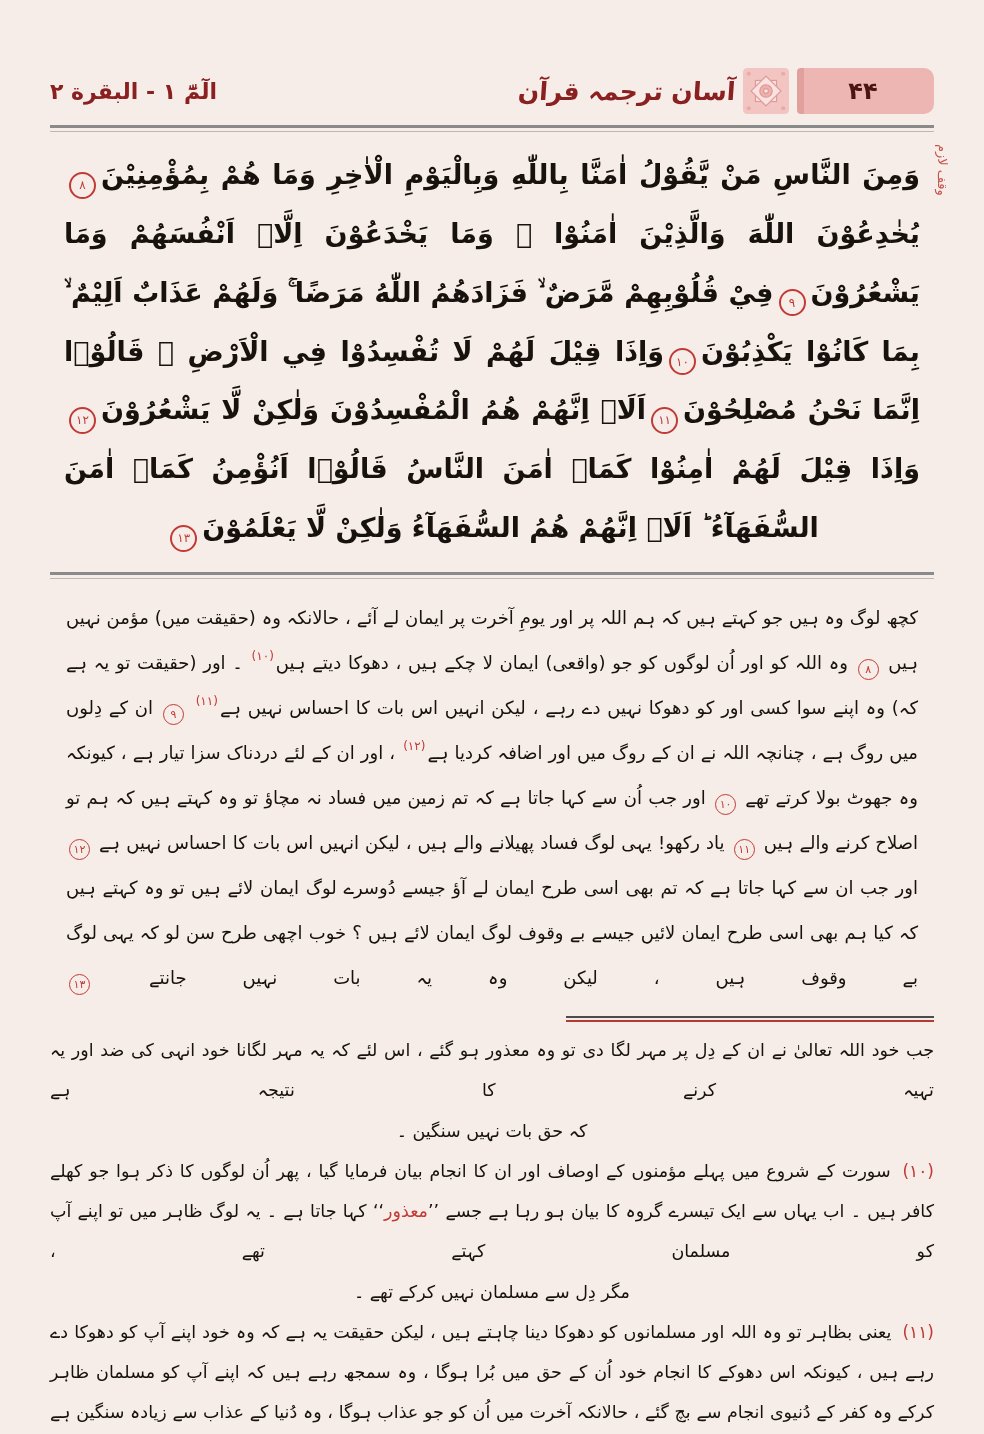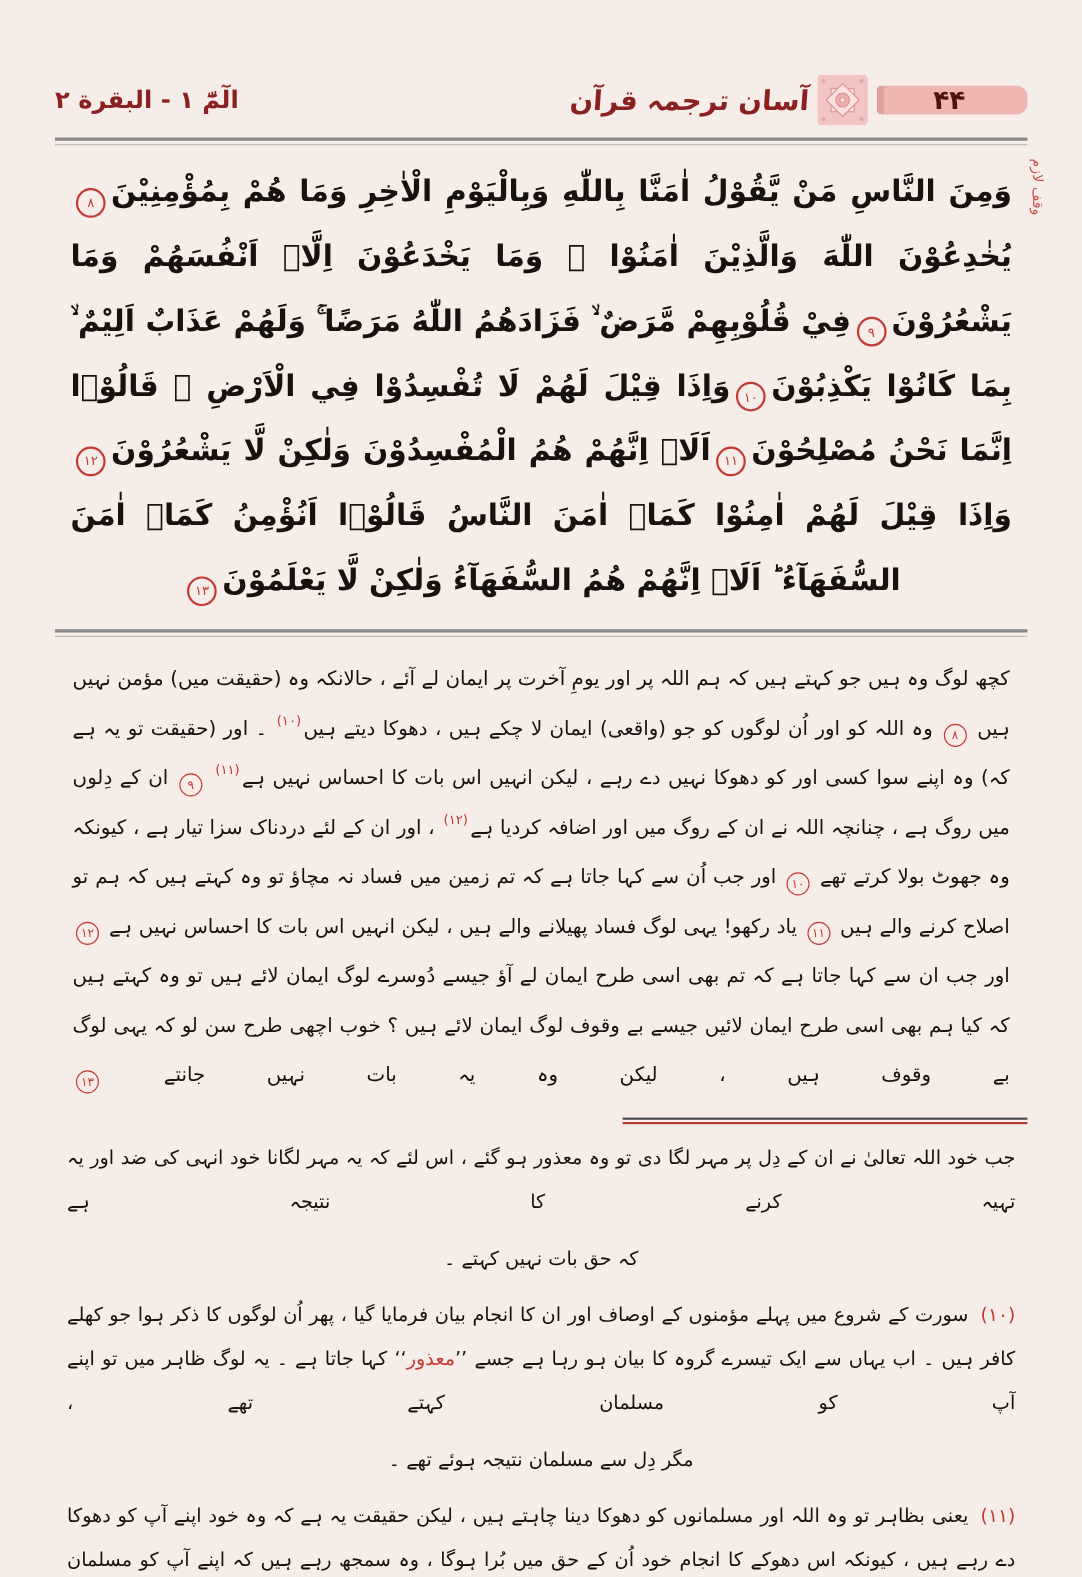--- a/index.html
+++ b/index.html
@@ -19,21 +19,21 @@
     font-family:"DejaVu Sans",sans-serif;
     direction:rtl;
     color:var(--ink);
   }
   .page{box-sizing:border-box;width:984px;height:1434px;padding:66px 50px 0 50px;}
 
   
   header{display:flex;justify-content:space-between;align-items:center;height:50px;}
   .hdr-right{display:flex;align-items:center;gap:8px;}
   .num-band{
-    width:130px;height:26px;background:var(--band-pink);
+    width:130px;height:46px;background:var(--band-pink);
     border-left:7px solid var(--band-strip);
     border-radius:4px 10px 10px 4px;
     display:flex;align-items:center;justify-content:center;
   }
   .num-band span{color:#4d1412;font-size:24px;font-weight:bold;letter-spacing:12px;text-indent:12px;}
   .ornament{width:46px;height:46px;border-radius:4px;overflow:hidden;flex:0 0 auto;}
   .book-title{color:var(--accent-dark);font-size:25px;font-weight:bold;white-space:nowrap;transform:skewX(-4deg);}
   .surah-label{color:var(--accent-dark);font-size:22px;font-weight:bold;white-space:nowrap;}
 
   
@@ -72,21 +72,21 @@
     display:inline-flex;align-items:center;justify-content:center;
     box-sizing:border-box;width:21px;height:21px;margin:0 3px;
     border:1.5px solid var(--marker-red);border-radius:50%;
     font-size:11px;color:var(--marker-red);vertical-align:-4px;
   }
   .fn-sup{color:var(--marker-red);font-size:12px;vertical-align:9px;margin:0 2px;}
 
   
   .footnotes{margin-top:8px;}
   .footnotes p{
-    margin:11px;font-size:17.5px;line-height:2.3;
+    margin:0;font-size:17.5px;line-height:2.3;
     text-align:justify;color:var(--ink);
   }
   .footnotes p.justify-last{text-align-last:justify;}
   .fn-num{color:var(--marker-red);font-size:17px;margin-left:5px;}
   .red-word{color:var(--marker-red);}
   .fn-last{font-size:17.5px;line-height:2.3;text-align:center;}
   .fn-last:empty{display:none;}
 </style>
 </head>
 <body>
@@ -130,22 +130,22 @@
   <div class="rule-full"></div>
 
   <section class="translation">
     <p>کچھ لوگ وہ ہیں جو کہتے ہیں کہ ہم اللہ پر اور یومِ آخرت پر ایمان لے آئے ، حالانکہ وہ (حقیقت میں) مؤمن نہیں ہیں <span class="tr-m">۸</span> وہ اللہ کو اور اُن لوگوں کو جو (واقعی) ایمان لا چکے ہیں ، دھوکا دیتے ہیں<span class="fn-sup">(۱۰)</span> ۔ اور (حقیقت تو یہ ہے کہ) وہ اپنے سوا کسی اور کو دھوکا نہیں دے رہے ، لیکن انہیں اس بات کا احساس نہیں ہے<span class="fn-sup">(۱۱)</span> <span class="tr-m">۹</span> ان کے دِلوں میں روگ ہے ، چنانچہ اللہ نے ان کے روگ میں اور اضافہ کردیا ہے<span class="fn-sup">(۱۲)</span> ، اور ان کے لئے دردناک سزا تیار ہے ، کیونکہ وہ جھوٹ بولا کرتے تھے <span class="tr-m">۱۰</span> اور جب اُن سے کہا جاتا ہے کہ تم زمین میں فساد نہ مچاؤ تو وہ کہتے ہیں کہ ہم تو اصلاح کرنے والے ہیں <span class="tr-m">۱۱</span> یاد رکھو! یہی لوگ فساد پھیلانے والے ہیں ، لیکن انہیں اس بات کا احساس نہیں ہے <span class="tr-m">۱۲</span> اور جب ان سے کہا جاتا ہے کہ تم بھی اسی طرح ایمان لے آؤ جیسے دُوسرے لوگ ایمان لائے ہیں تو وہ کہتے ہیں کہ کیا ہم بھی اسی طرح ایمان لائیں جیسے بے وقوف لوگ ایمان لائے ہیں ؟ خوب اچھی طرح سن لو کہ یہی لوگ بے وقوف ہیں ، لیکن وہ یہ بات نہیں جانتے <span class="tr-m">۱۳</span></p>
   </section>
 
   <div class="rule-short"></div>
 
   <section class="footnotes">
     <p class="justify-last">جب خود اللہ تعالیٰ نے ان کے دِل پر مہر لگا دی تو وہ معذور ہو گئے ، اس لئے کہ یہ مہر لگانا خود انہی کی ضد اور یہ تہیہ کرنے کا نتیجہ ہے</p>
-    <div class="fn-last">کہ حق بات نہیں کہتے ۔</div>
+    <div class="fn-last">کہ حق بات نہیں سنگین ۔</div>
 
     <p class="justify-last"><span class="fn-num">(۱۰)</span> سورت کے شروع میں پہلے مؤمنوں کے اوصاف اور ان کا انجام بیان فرمایا گیا ، پھر اُن لوگوں کا ذکر ہوا جو کھلے کافر ہیں ۔ اب یہاں سے ایک تیسرے گروہ کا بیان ہو رہا ہے جسے ’’<span class="red-word">معذور</span>‘‘ کہا جاتا ہے ۔ یہ لوگ ظاہر میں تو اپنے آپ کو مسلمان کہتے تھے ،</p>
-    <div class="fn-last">مگر دِل سے مسلمان نتیجہ ہوئے تھے ۔</div>
+    <div class="fn-last">مگر دِل سے مسلمان نہیں کرکے تھے ۔</div>
 
     <p><span class="fn-num">(۱۱)</span> یعنی بظاہر تو وہ اللہ اور مسلمانوں کو دھوکا دینا چاہتے ہیں ، لیکن حقیقت یہ ہے کہ وہ خود اپنے آپ کو دھوکا دے رہے ہیں ، کیونکہ اس دھوکے کا انجام خود اُن کے حق میں بُرا ہوگا ، وہ سمجھ رہے ہیں کہ اپنے آپ کو مسلمان ظاہر کرکے وہ کفر کے دُنیوی انجام سے بچ گئے ، حالانکہ آخرت میں اُن کو جو عذاب ہوگا ، وہ دُنیا کے عذاب سے زیادہ سنگین ہے ۔</p>
 
   </section>
 
 </div>
 
 </body></html>

